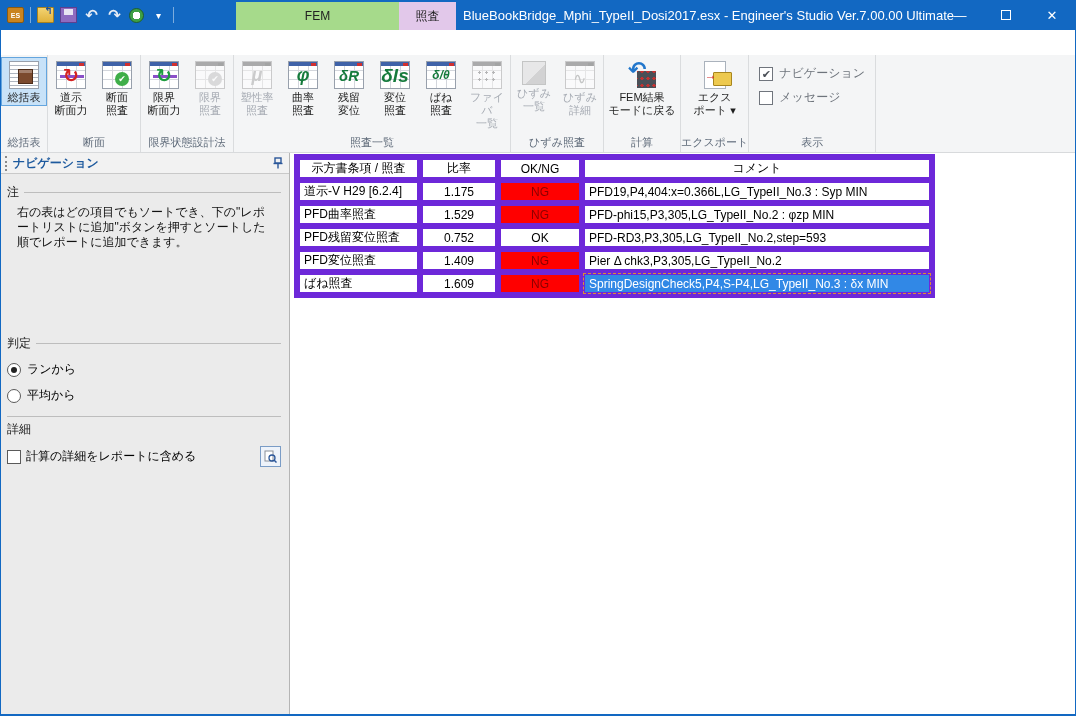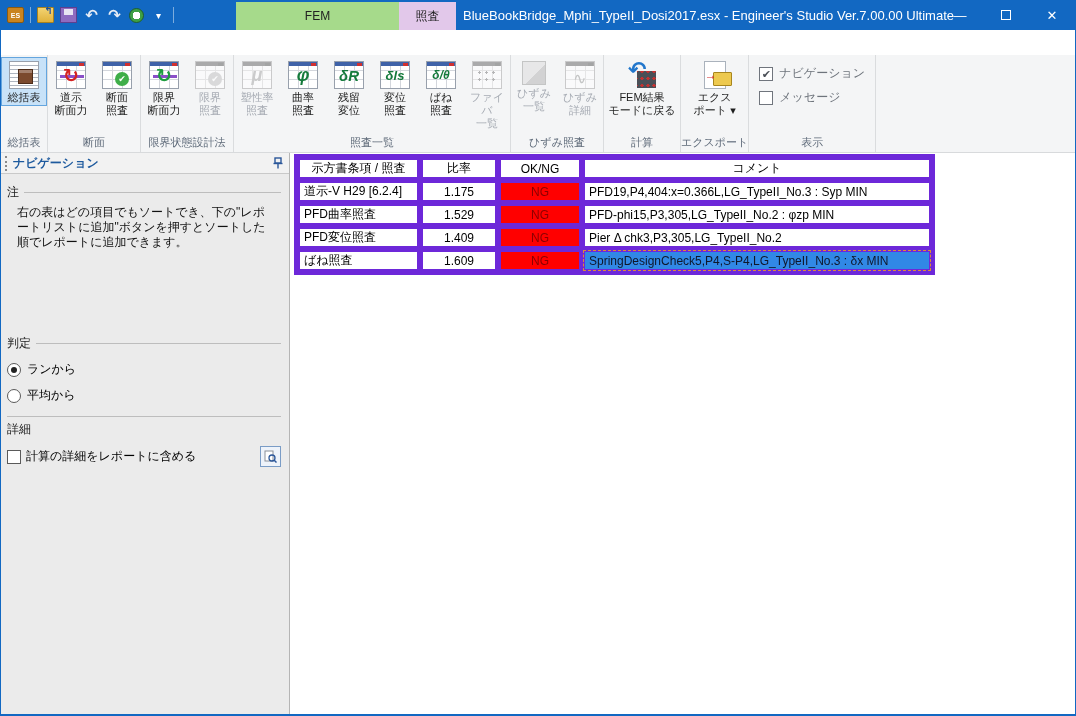--- a/index.html
+++ b/index.html
@@ -59,21 +59,21 @@
   .ricon { width:30px; height:28px; margin:2px auto 0; position:relative; display:flex; align-items:center; justify-content:center; }
   .ricon .glyph { font-size:15px; font-weight:bold; font-style:italic; z-index:2; line-height:1; }
   .ricon.gridbg { border:1px solid #98A0AC; background:
       linear-gradient(#3F62A8 0 4px, rgba(0,0,0,0) 4px),
       repeating-linear-gradient(to right, rgba(0,0,0,0) 0 9px, #D3D6DC 9px 10px),
       repeating-linear-gradient(rgba(0,0,0,0) 0 8px, #D3D6DC 8px 9px), #fff; }
   .ricon.gridbg::before { content:""; position:absolute; top:1px; right:1px; width:5px; height:3px; background:#D03030; z-index:1; }
   .ricon.mu-icon .glyph { color:#97A3B0; font-size:18px; }
   .ricon.phi-icon .glyph { color:#157A3C; font-size:18px; }
   .ricon.delta-r-icon .glyph { color:#157A3C; }
-  .ricon.delta-ls-icon .glyph { color:#157A3C; font-size:13px; }
+  .ricon.delta-ls-icon .glyph { color:#157A3C; font-size:19px; }
   .ricon.delta-theta-icon .glyph { color:#157A3C; font-size:12px; }
   .ricon.cycle-red-icon .glyph { color:#D42222; font-size:19px; font-style:normal; }
   .ricon.cycle-red-icon::after { content:""; position:absolute; left:3px; top:13px; width:24px; height:3px; background:#8A4FC8; }
   .ricon.cycle-green-icon .glyph { color:#1D9C3F; font-size:19px; font-style:normal; }
   .ricon.cycle-green-icon::after { content:""; position:absolute; left:3px; top:13px; width:24px; height:3px; background:#8A4FC8; }
   .ricon.check-green-icon::after, .ricon.check-gray-icon::after { content:"✔"; position:absolute; right:2px; bottom:2px; width:14px; height:14px; border-radius:50%; background:#3FAE49; color:#fff; font-size:9px; line-height:14px; text-align:center; font-style:normal; }
   .ricon.check-gray-icon::after { background:#B9BEC6; }
   .ricon.summary-table-icon { border:1px solid #98A0AC; background:repeating-linear-gradient(#fff 0 3px, #AFB6C0 3px 4px); }
   .ricon.summary-table-icon::after { content:""; position:absolute; left:8px; top:7px; width:13px; height:13px; background:#7B4A2E; border:1px solid #4E2D1A; box-shadow:inset 0 3px 0 rgba(255,255,255,.3); }
   .ricon.fiber-list-icon::after { content:""; position:absolute; left:3px; top:7px; right:3px; bottom:3px; background-image:radial-gradient(#6E7684 1.2px, rgba(0,0,0,0) 1.4px); background-size:7px 7px; }
@@ -117,21 +117,21 @@
   .main { position:absolute; left:290px; top:0; right:0; bottom:0; background:#fff; }
   table.results { border-collapse:collapse; margin:1px 0 0 3px; table-layout:fixed; }
   table.results th, table.results td { border:6px solid #6d28d9; height:21px; padding:0 4px; font-weight:normal; font-size:12px; overflow:hidden; white-space:nowrap; }
   table.results th { text-align:center; background:#fff; }
   td.c-name { width:123px; text-align:left; }
   td.c-ratio { width:78px; text-align:center; }
   td.c-res { width:84px; text-align:center; }
   td.c-comment { width:350px; text-align:left; }
   th.c-name { width:123px; } th.c-ratio { width:78px; } th.c-res { width:84px; } th.c-comment { width:350px; }
   td.res-ng { background:#FF0000; color:#8B0000; }
-  td.sel-comment { background:#3188E6; color:#0f172a; outline:1px dashed #D98E35; outline-offset:-2px; }
+  td.sel-comment { background:#3188E6; color:#ffffff; outline:1px dashed #D98E35; outline-offset:-2px; }
 </style>
 </head>
 <body>
 
 <div class="window">
 
   <div class="titlebar">
     <div class="qat">
         <span class="qat-icon app-logo-icon"></span>
         <span class="qat-sep"></span>
@@ -358,20 +358,26 @@
               <td class="c-res res-ng">NG</td>
               <td class="c-comment">PFD19,P4,404:x=0.366L,LG_TypeII_No.3 : Syp MIN</td>
             </tr>
             <tr>
               <td class="c-name">PFD曲率照査</td>
               <td class="c-ratio">1.529</td>
               <td class="c-res res-ng">NG</td>
               <td class="c-comment">PFD-phi15,P3,305,LG_TypeII_No.2 : φzp MIN</td>
             </tr>
             <tr>
+              <td class="c-name">PFD残留変位照査</td>
+              <td class="c-ratio">0.752</td>
+              <td class="c-res">OK</td>
+              <td class="c-comment">PFD-RD3,P3,305,LG_TypeII_No.2,step=593</td>
+            </tr>
+            <tr>
               <td class="c-name">PFD変位照査</td>
               <td class="c-ratio">1.409</td>
               <td class="c-res res-ng">NG</td>
               <td class="c-comment">Pier Δ chk3,P3,305,LG_TypeII_No.2</td>
             </tr>
             <tr>
               <td class="c-name">ばね照査</td>
               <td class="c-ratio">1.609</td>
               <td class="c-res res-ng">NG</td>
               <td class="c-comment sel-comment">SpringDesignCheck5,P4,S-P4,LG_TypeII_No.3 : δx MIN</td>

